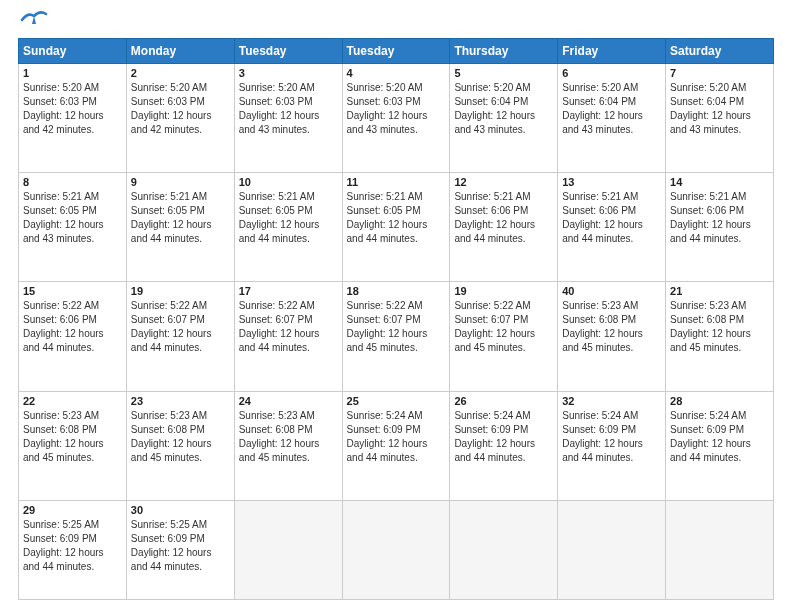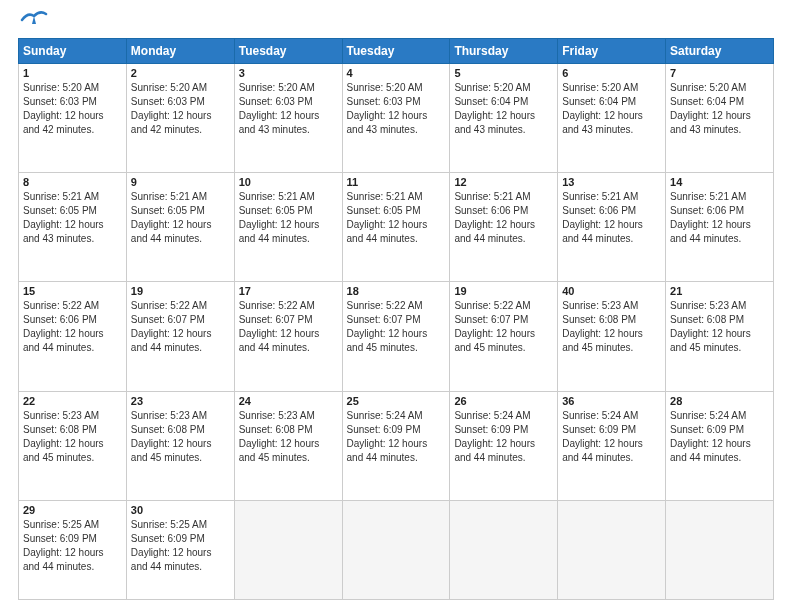--- a/index.html
+++ b/index.html
@@ -233,21 +233,21 @@
           </td>
           <td>
             <span class="day-num">25</span>
             <div class="day-info">Sunrise: 5:24 AM<br>Sunset: 6:09 PM<br>Daylight: 12 hours and 44 minutes.</div>
           </td>
           <td>
             <span class="day-num">26</span>
             <div class="day-info">Sunrise: 5:24 AM<br>Sunset: 6:09 PM<br>Daylight: 12 hours and 44 minutes.</div>
           </td>
           <td>
-            <span class="day-num">36</span>
+            <span class="day-num">32</span>
             <div class="day-info">Sunrise: 5:24 AM<br>Sunset: 6:09 PM<br>Daylight: 12 hours and 44 minutes.</div>
           </td>
           <td>
             <span class="day-num">28</span>
             <div class="day-info">Sunrise: 5:24 AM<br>Sunset: 6:09 PM<br>Daylight: 12 hours and 44 minutes.</div>
           </td>
         </tr>
         <tr>
           <td>
             <span class="day-num">29</span>

